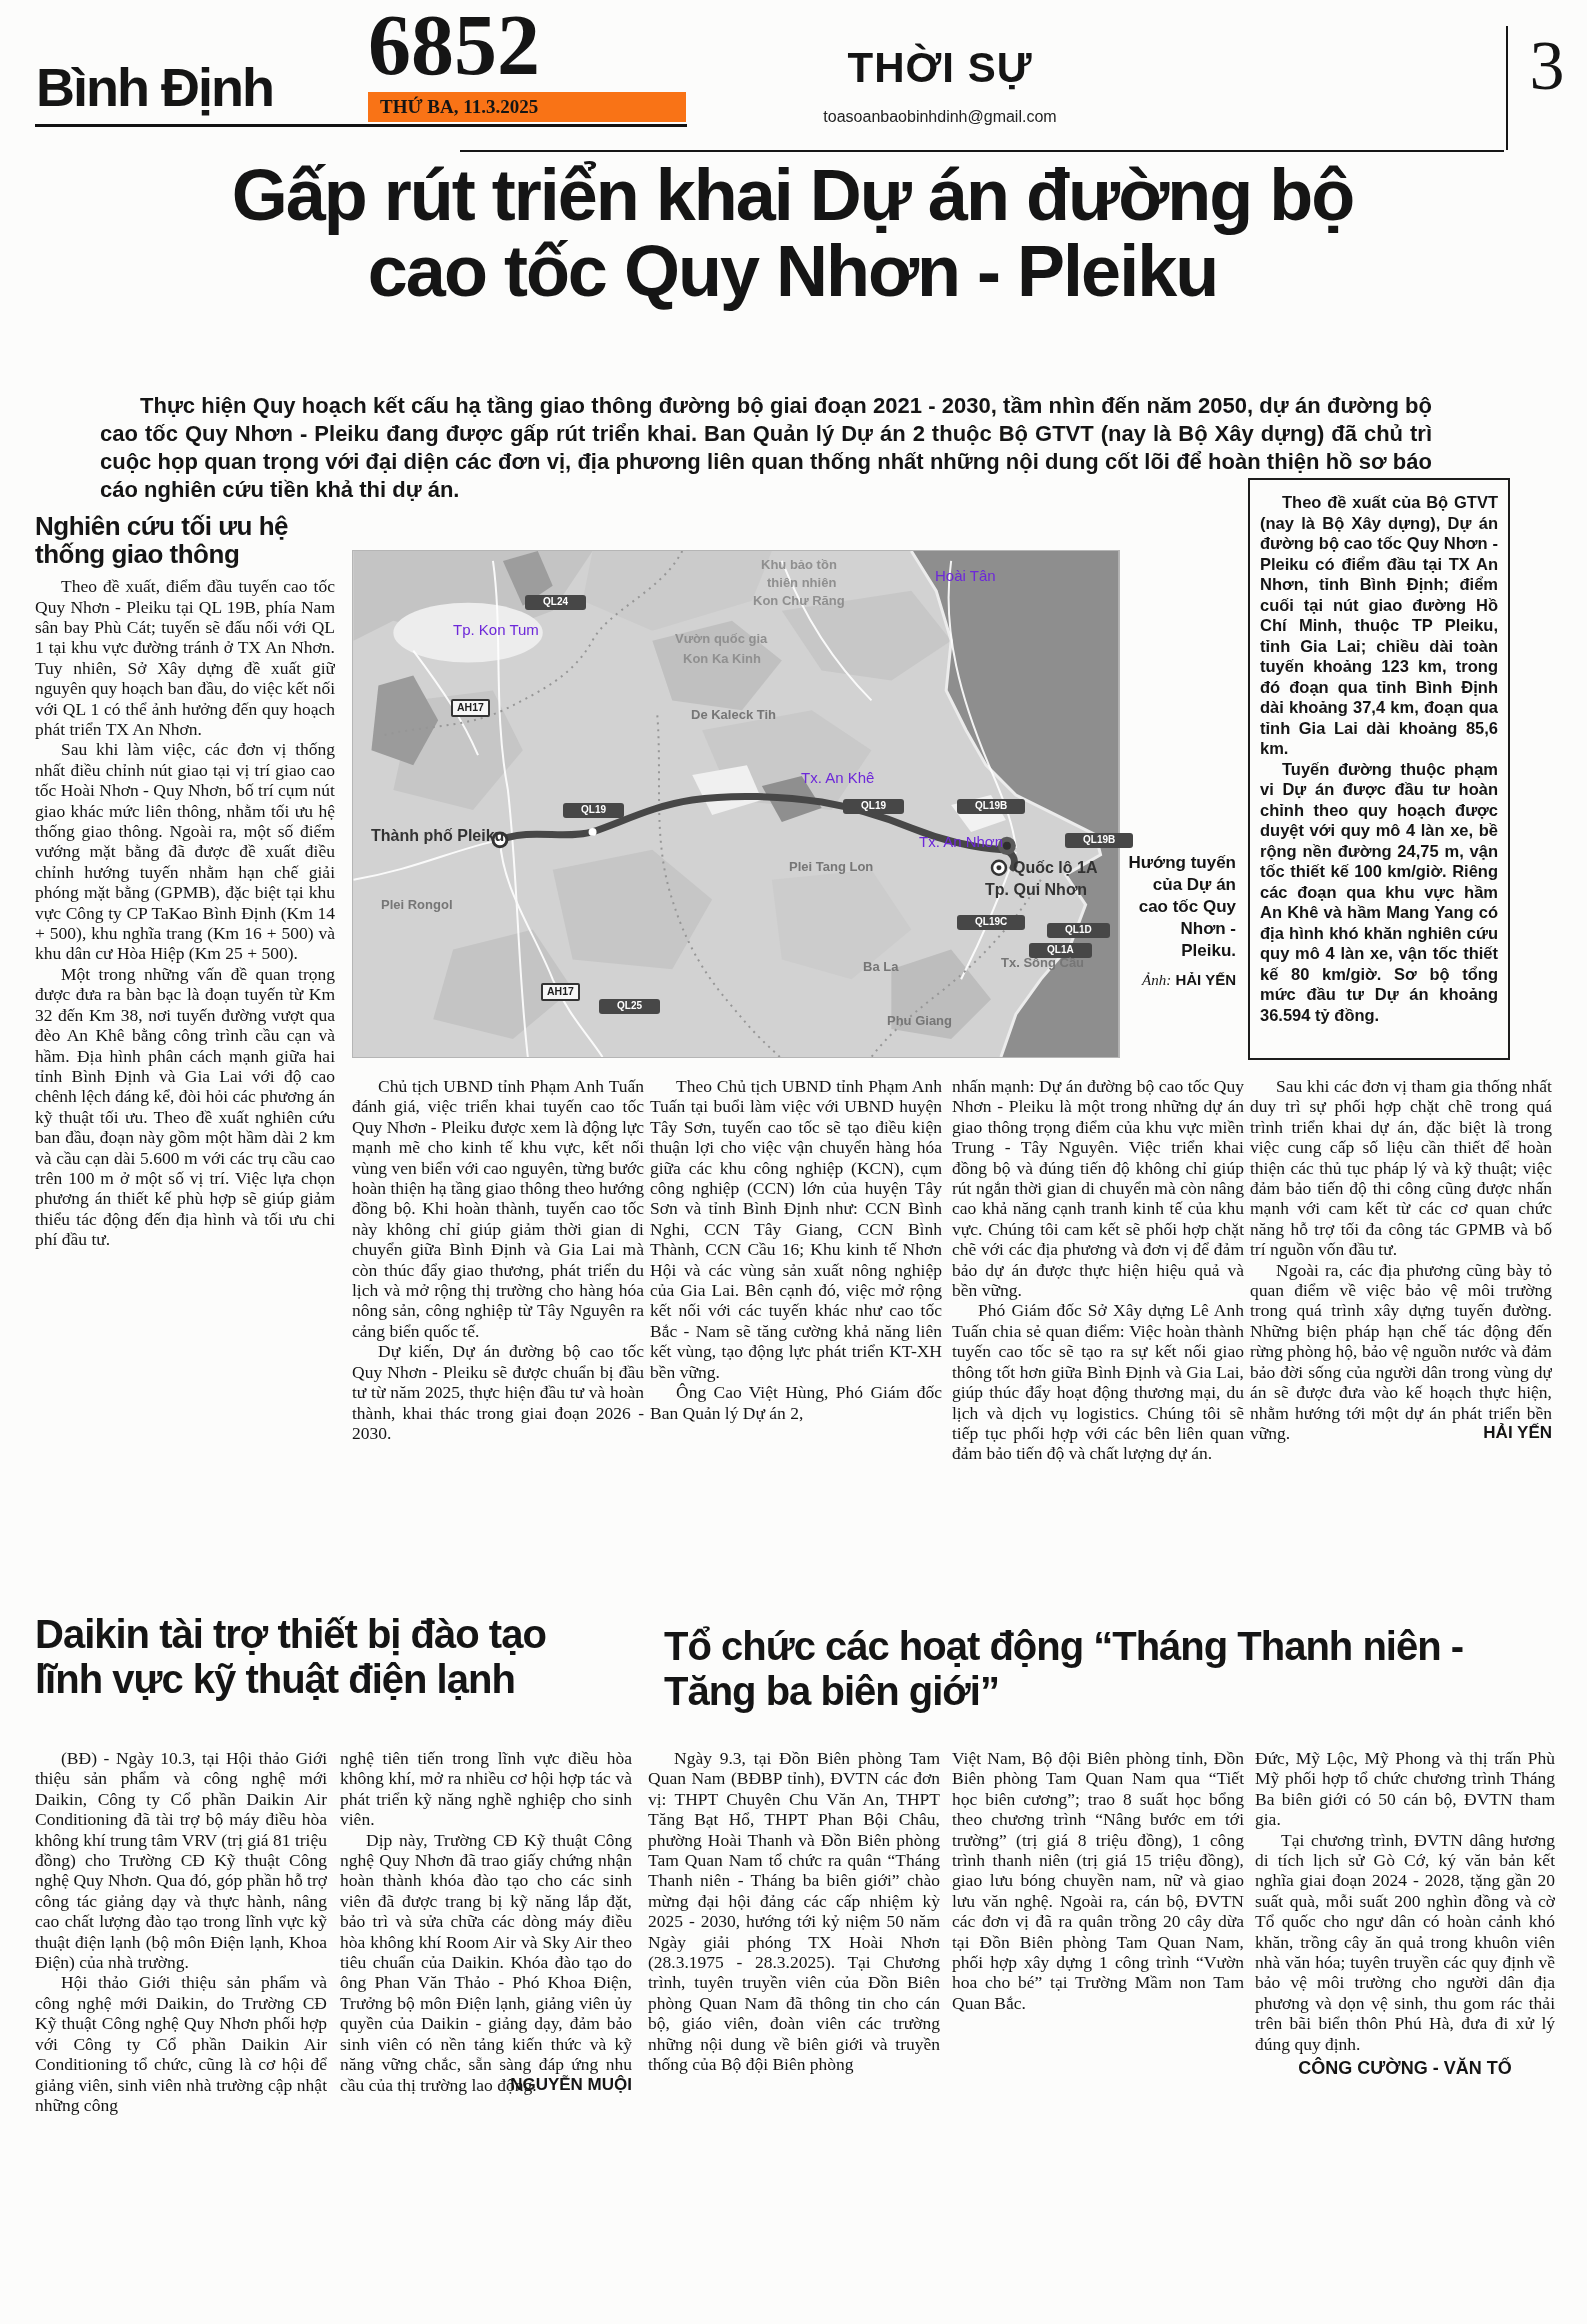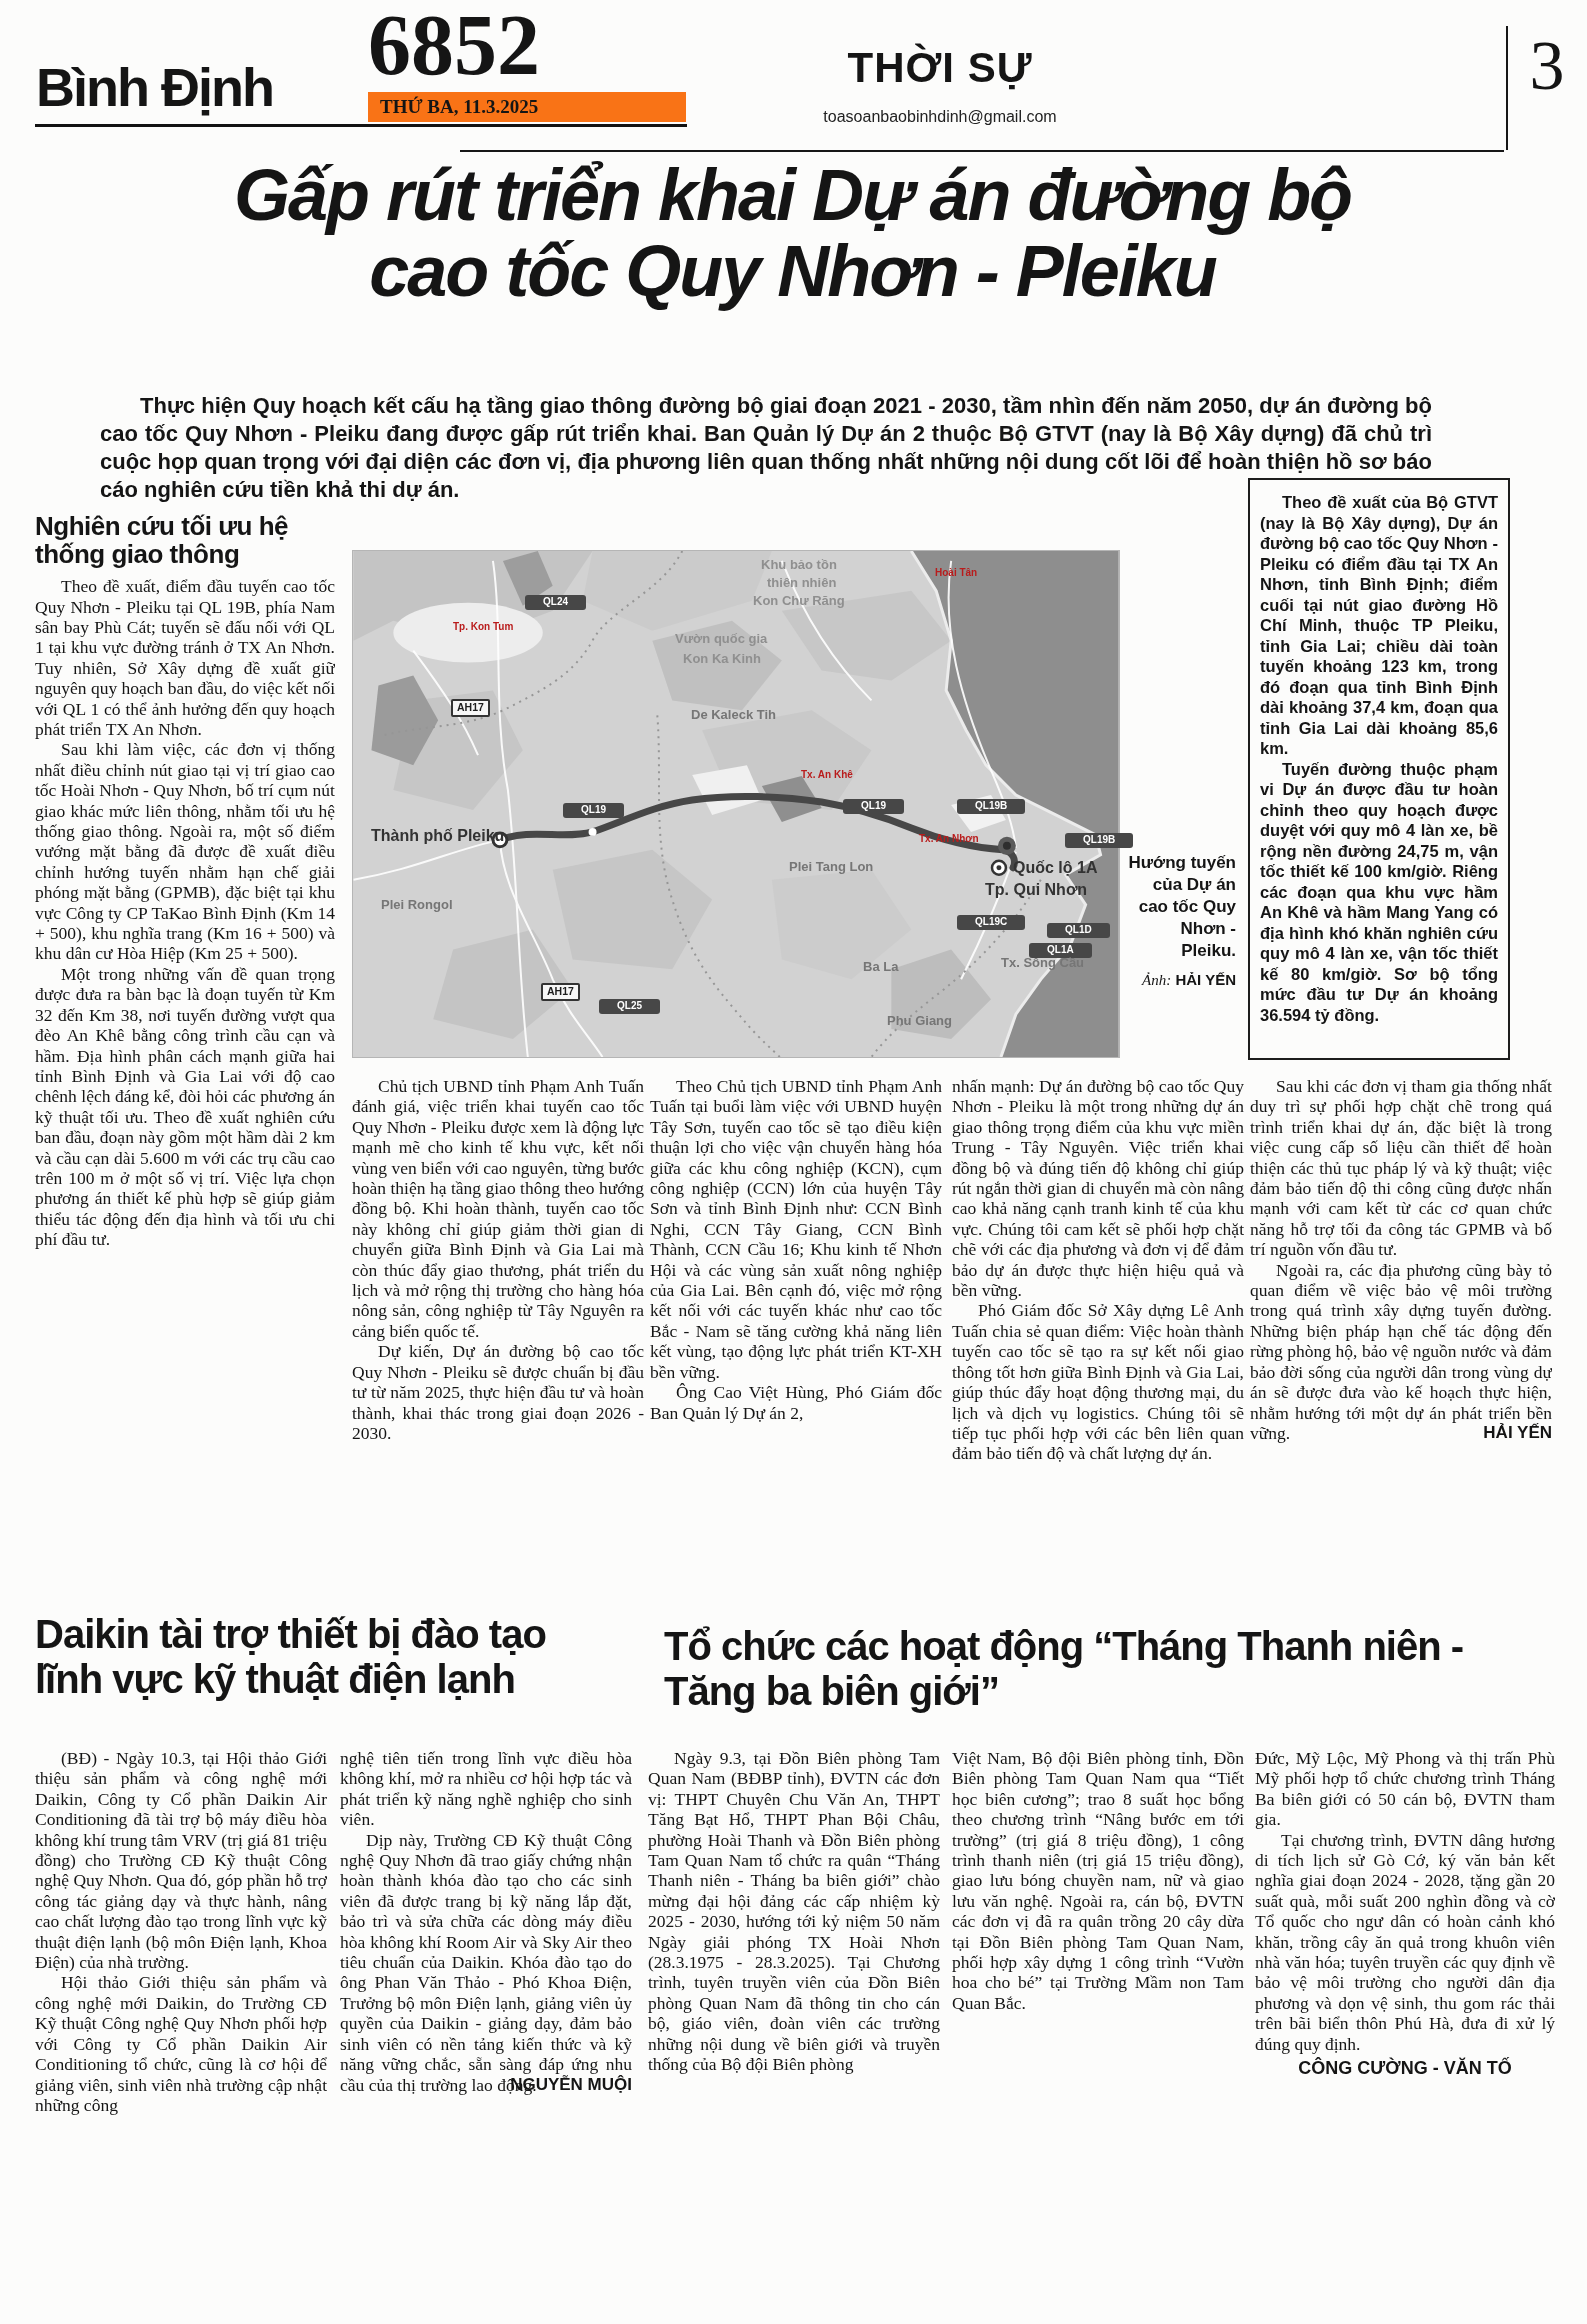--- a/index.html
+++ b/index.html
@@ -19,21 +19,21 @@
                  font-family:"Liberation Sans",sans-serif;font-weight:bold;font-size:42px;letter-spacing:1px;}
   .email{left:660px;top:108px;width:560px;text-align:center;font-family:"Liberation Sans",sans-serif;
          font-size:16px;color:#222;}
   .header-rule{left:460px;top:150px;width:1044px;height:2px;background:#161616;}
   .pagenum-divider{left:1506px;top:26px;width:2px;height:124px;background:#161616;}
   .pagenum{left:1514px;top:26px;width:66px;text-align:center;font-size:70px;font-family:"Liberation Serif",serif;}
 
   
   .headline{left:60px;top:158px;width:1465px;text-align:center;
             font-family:"Liberation Sans",sans-serif;font-weight:bold;
-            font-size:72px;line-height:1.05;letter-spacing:-2px;font-style:italic;}
+            font-size:72px;line-height:1.05;letter-spacing:-2px;}
   .lead{left:100px;top:392px;width:1332px;font-family:"Liberation Sans",sans-serif;
         font-weight:bold;font-size:22px;line-height:28px;text-align:justify;text-indent:40px;}
 
   .body-col p{margin:0;font-size:17.5px;line-height:20.4px;text-align:justify;text-indent:26px;}
   .body-col p.noindent{text-indent:0;}
   .subhead{font-family:"Liberation Sans",sans-serif;font-weight:bold;font-size:26px;
            line-height:1.08;letter-spacing:-0.5px;margin:0 0 8px 0;}
   .col-left  {left:35px;  top:512px; width:300px;height:1088px;overflow:hidden;}
   .col-2     {left:352px; top:1076px;width:292px;height:528px;overflow:hidden;}
   .col-3     {left:650px; top:1076px;width:292px;height:528px;overflow:hidden;}
@@ -49,21 +49,21 @@
           text-align:right;margin-top:-20px;}
   .byline-center{font-family:"Liberation Sans",sans-serif;font-weight:bold;font-size:18px;
                  text-align:center;margin-top:4px;}
 
   
   .map-wrap{left:352px;top:550px;width:768px;height:508px;border:1px solid #b5b5b5;
             box-sizing:border-box;background:#d2d2d2;}
   .map-label{position:absolute;font-family:"Liberation Sans",sans-serif;white-space:nowrap;}
   .map-label.area {color:#8f8f8f;font-weight:bold;font-size:13px;}
   .map-label.place{color:#767676;font-weight:bold;font-size:13px;}
-  .map-label.city {color:#b91c1c;font-weight:bold;font-size:10px;}
+  .map-label.city {color:#6d28d9;font-weight:normal;font-size:15px;}
   .map-label.big  {color:#333333;font-weight:bold;font-size:16px;}
   .map-label.shield{background:#474747;color:#fff;font-size:10px;font-weight:bold;
                     padding:1px 18px;border-radius:3px;line-height:1.25;}
   .map-label.shield-ah{background:#f6f6f6;color:#1d1d1d;border:2px solid #333;font-size:10.5px;
                        font-weight:bold;padding:0 4px;border-radius:2px;line-height:1.3;}
 
   .caption{left:1126px;top:852px;width:110px;text-align:right;
            font-family:"Liberation Sans",sans-serif;font-weight:bold;font-size:17px;line-height:1.3;}
   .caption .credit{margin-top:8px;font-size:15px;}
   .caption .credit .lbl{font-style:italic;font-weight:normal;font-family:"Liberation Serif",serif;}

